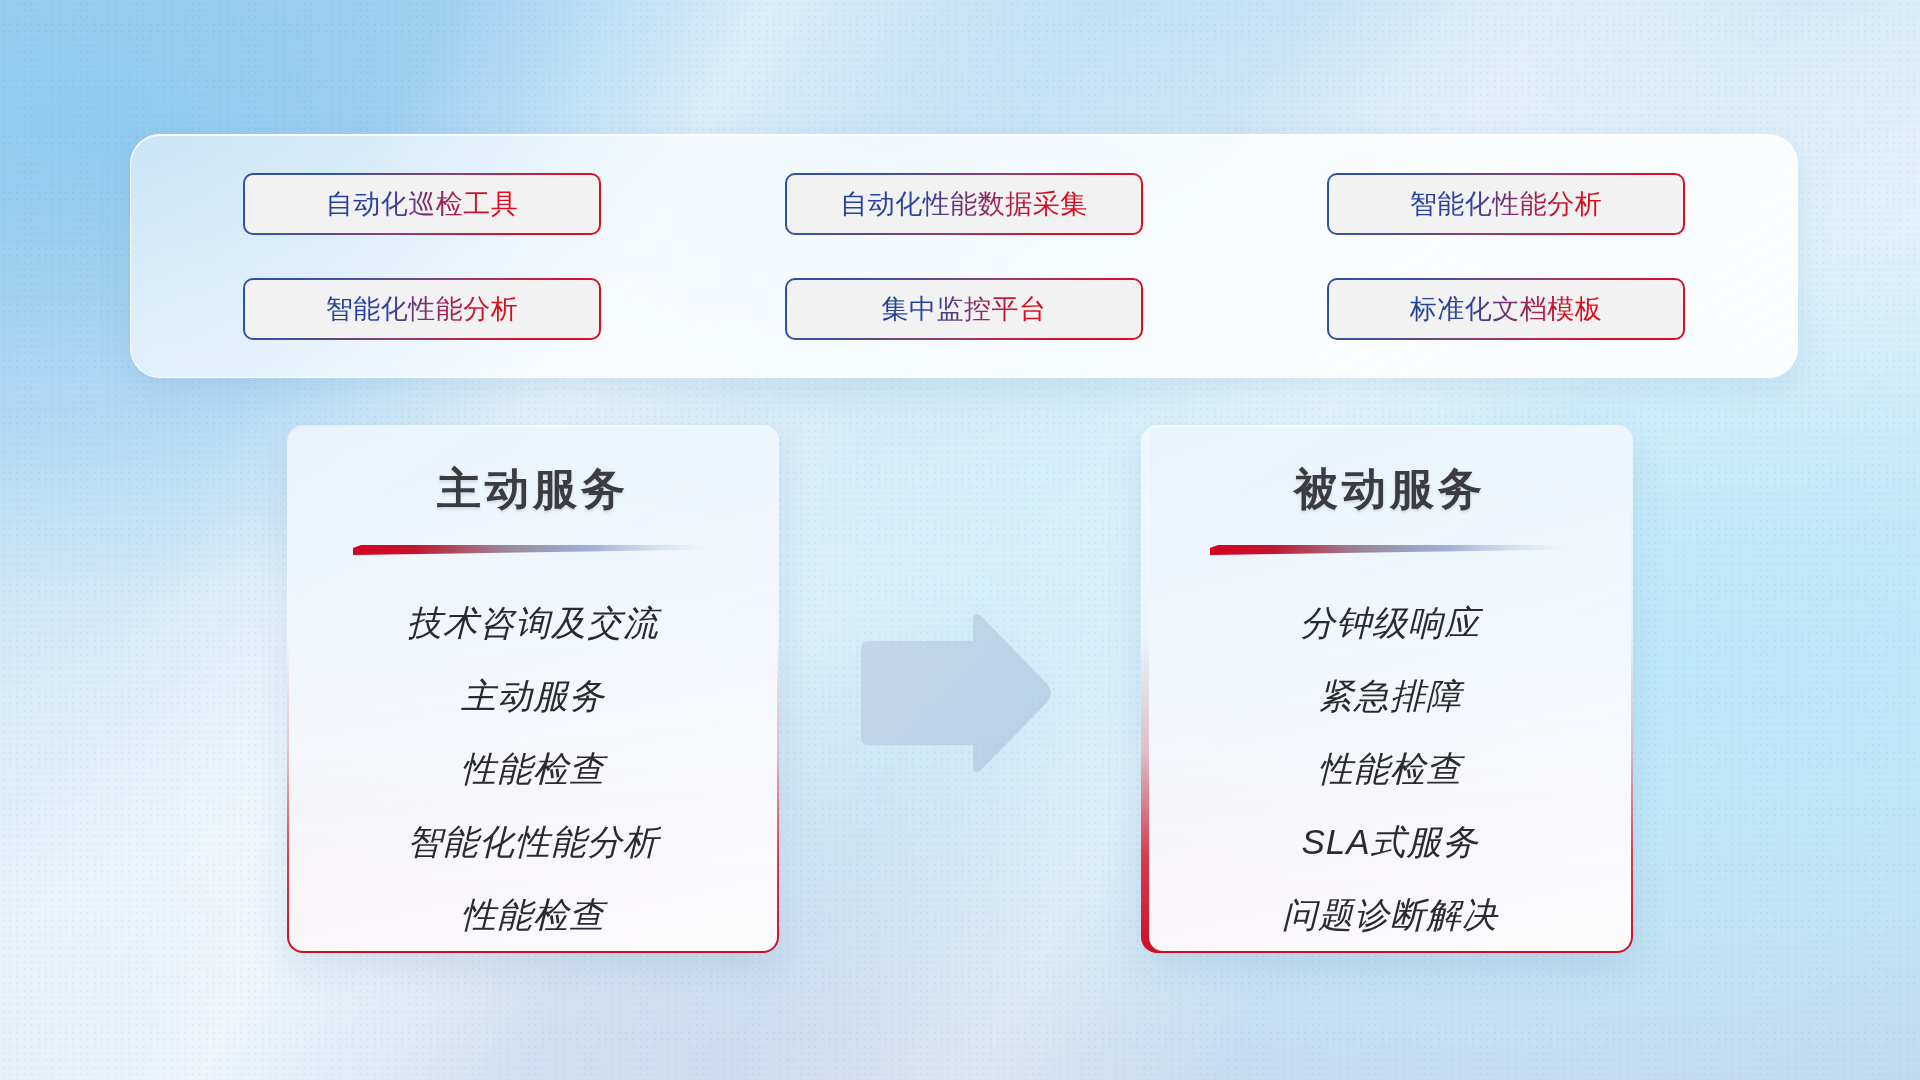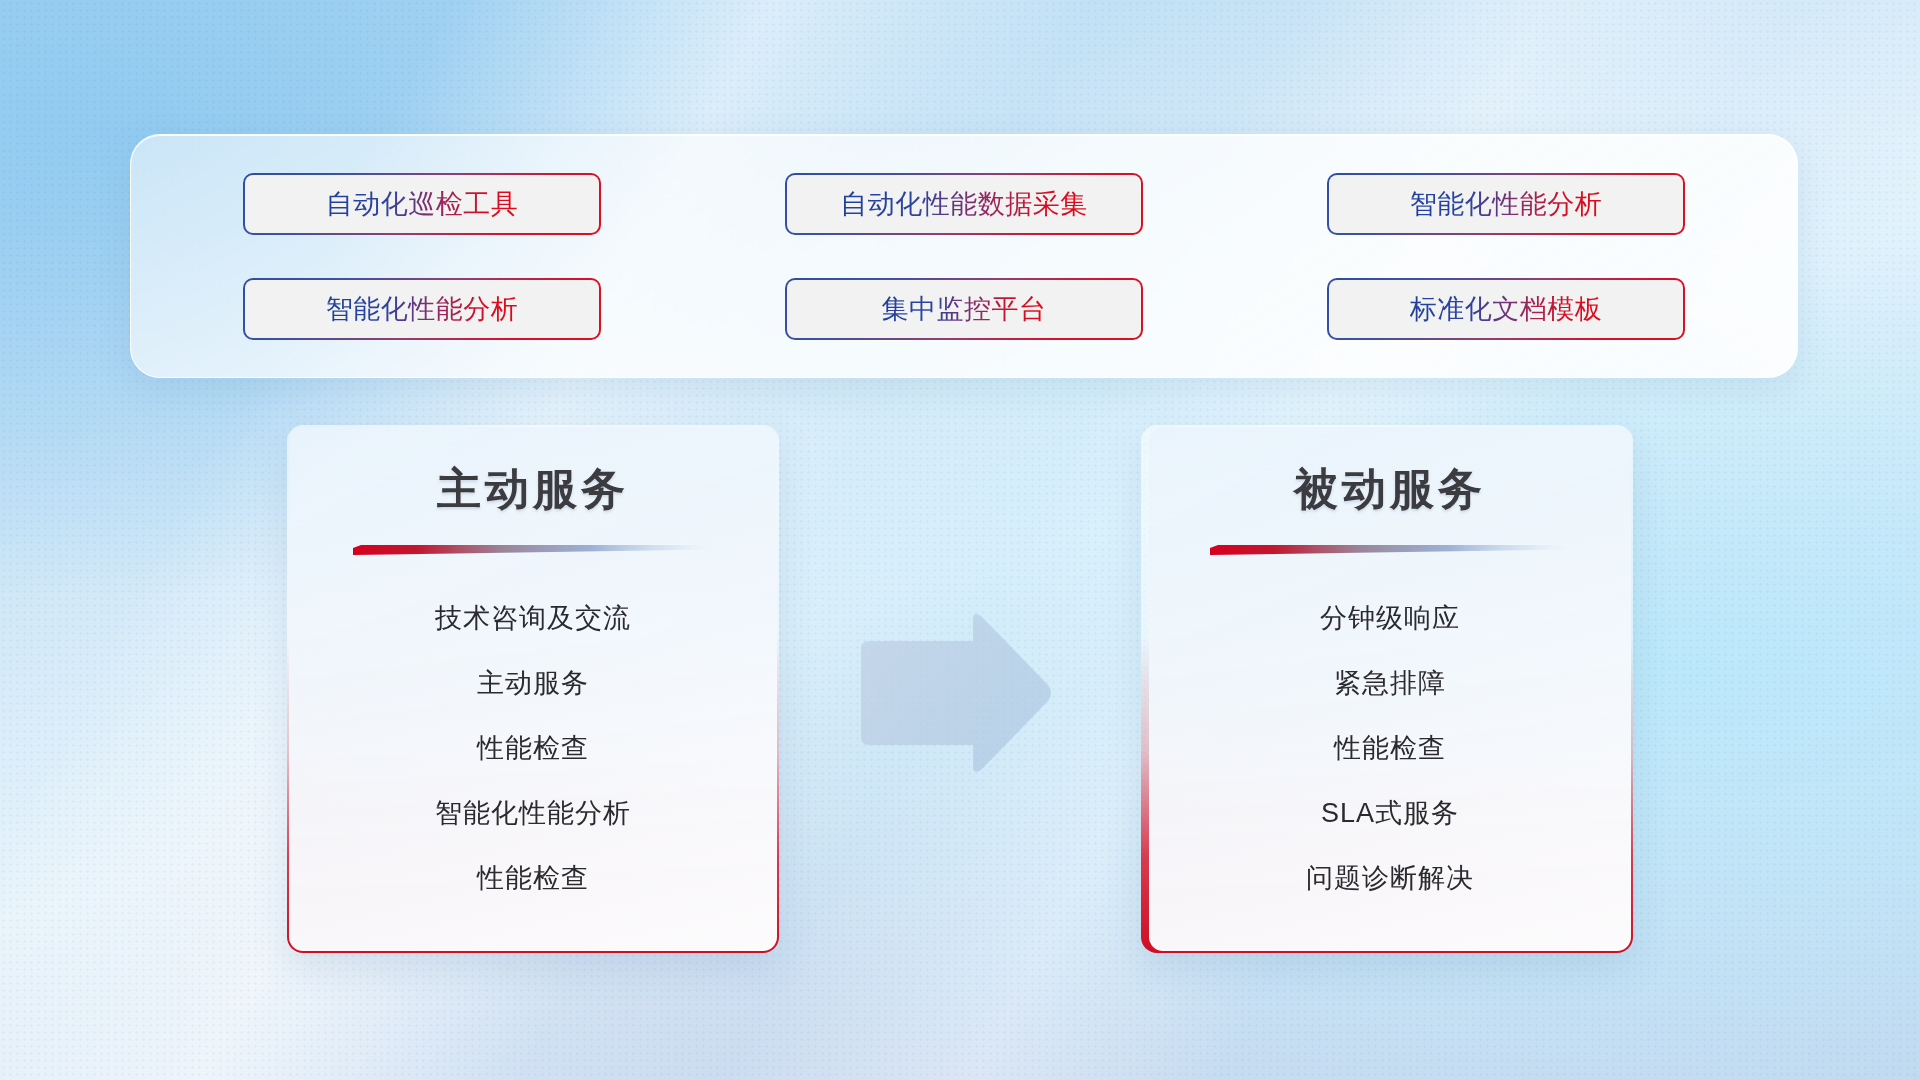--- a/index.html
+++ b/index.html
@@ -144,26 +144,27 @@
   .card-list{
     list-style:none;
     margin-top:30px;
     width:100%;
     display:flex;
     flex-direction:column;
     align-items:center;
     gap:0;
   }
   .card-list li{
-    font-size:27px;
+    font-size:35px;
     color:#2b2b2f;
     letter-spacing:1px;
     line-height:1;
     padding:19px 0;
     white-space:nowrap;
+    font-style:italic;
   }
 
   
   .arrow{
     position:absolute;
     left:855px; top:613px;
     width:200px; height:160px;
     z-index:2;
   }
   .arrow svg{ display:block; width:100%; height:100%; }

